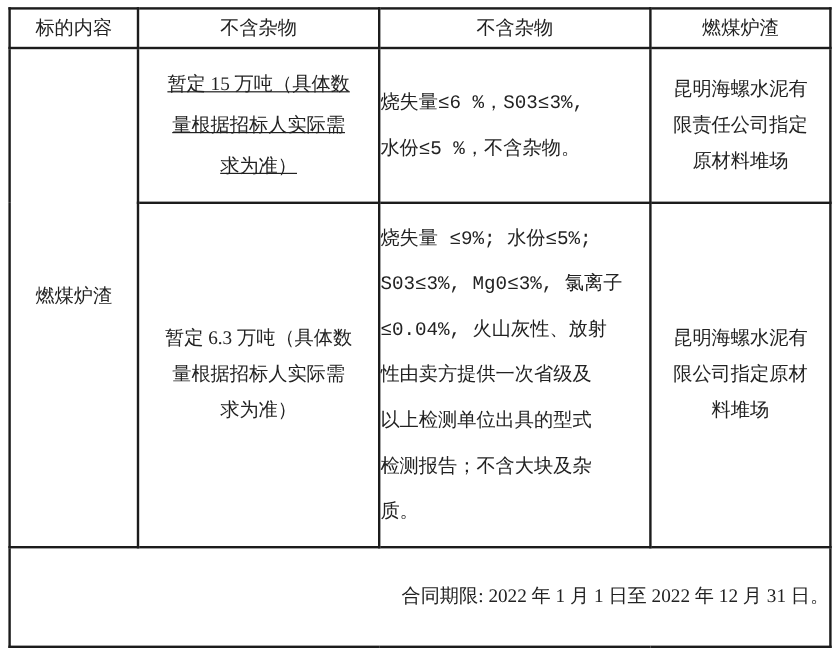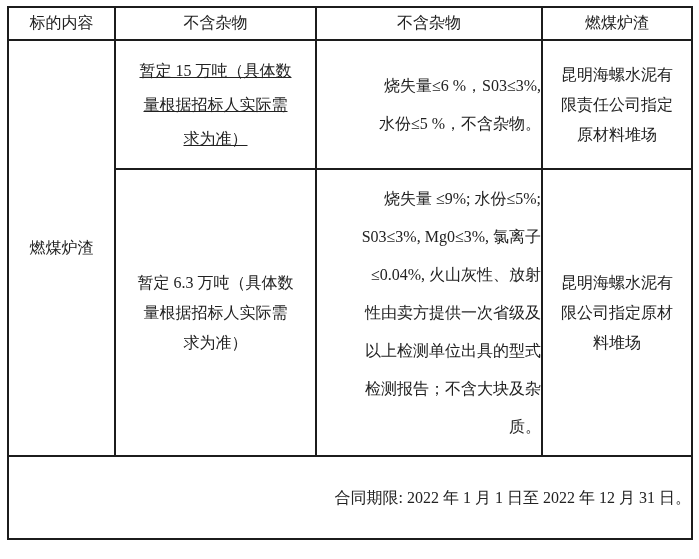--- a/index.html
+++ b/index.html
@@ -38,23 +38,24 @@
   }
   .h-header  { height: 33px; }
   .h-row1    { height: 129px; }
   .h-row2    { height: 287px; }
   .h-footer  { height: 83px; }
   .cell-center {
     text-align: center;
     vertical-align: middle;
   }
   .cell-left {
-    text-align: right;
+    text-align: left;
     vertical-align: middle;
     padding: 0 6px;
+    font-family: Liberation Mono, monospace;
   }
   .lh-30 { line-height: 30px; }
   .lh-34 { line-height: 34px; text-decoration: underline; }
   .lh-38 { line-height: 38px; }
   .footer-cell {
     text-align: right;
     vertical-align: middle;
     padding-left: 7px;
     line-height: 24px;
   }

